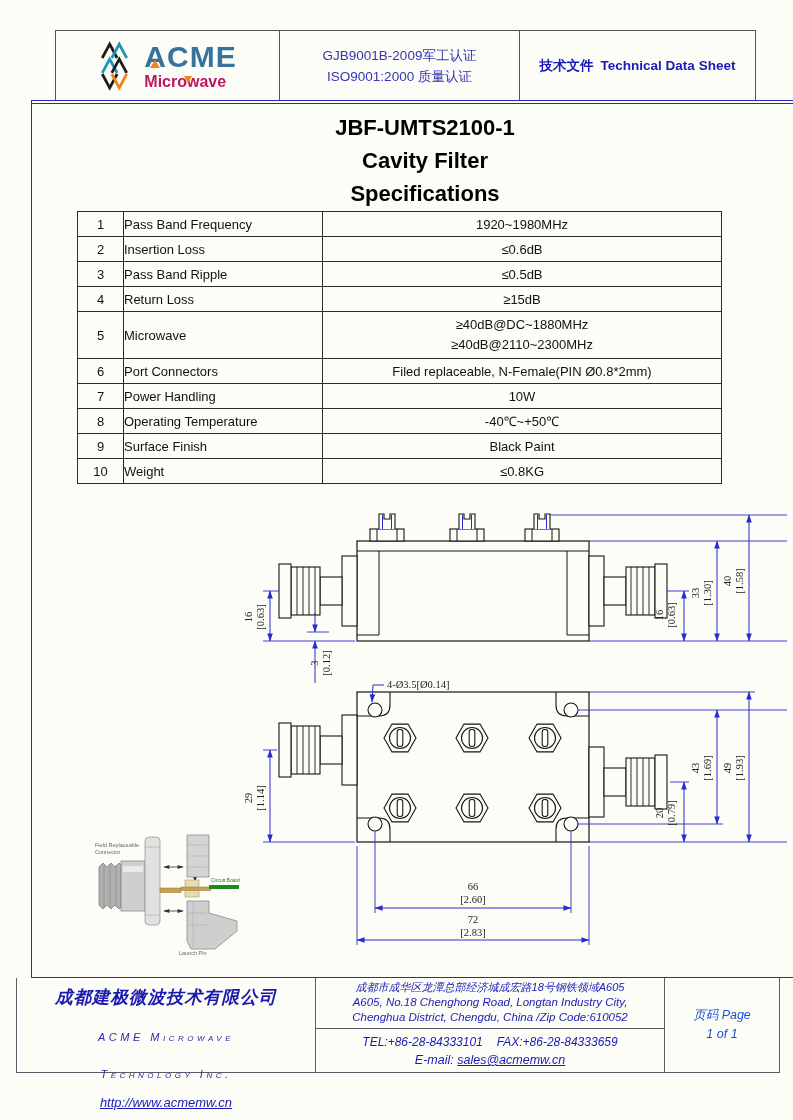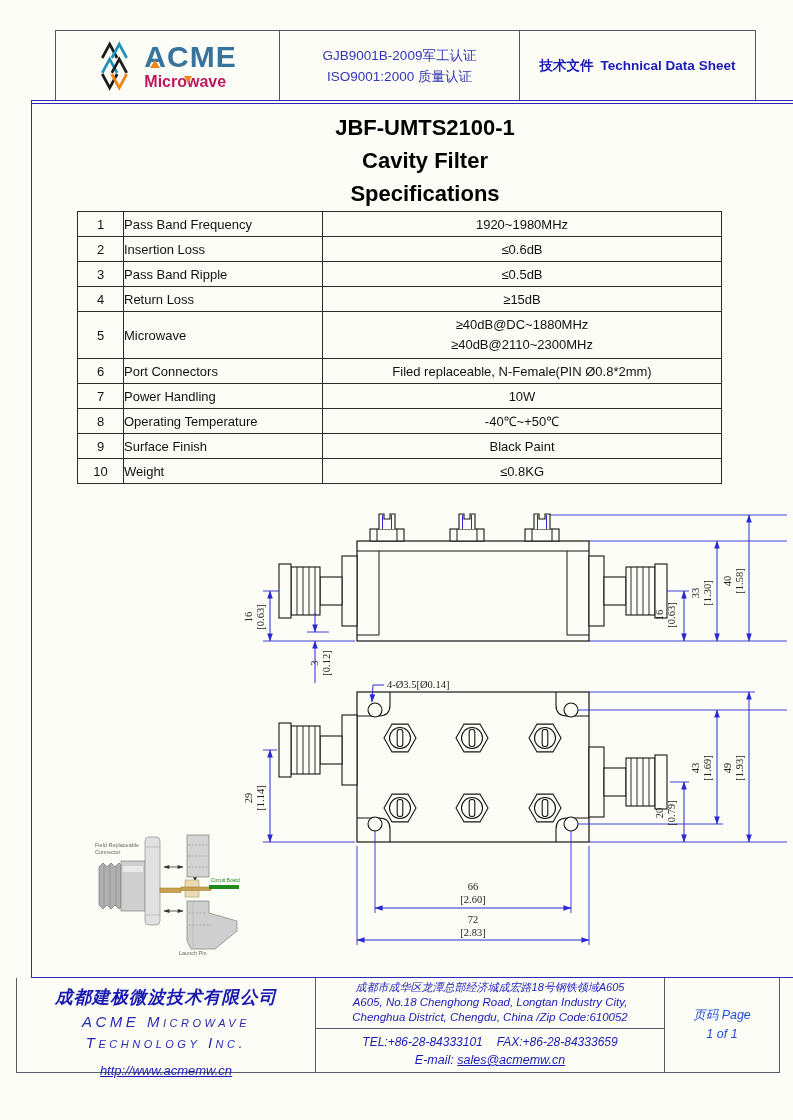--- a/index.html
+++ b/index.html
@@ -51,21 +51,21 @@
   
   .drawings{position:absolute;left:55px;top:400px;}
   .dimtxt{font-family:"Liberation Serif", serif;font-size:10.5px;fill:#222;}
   
   .footer-box{
     position:absolute;left:16px;top:978px;width:764px;height:95px;
     border:1.2px solid #5b5b66;border-top:none;box-sizing:border-box;display:flex;background:#fdfdf7;font-style:italic;
   }
   .f-left{width:299px;border-right:1.2px solid #5b5b66;box-sizing:border-box;text-align:center;padding-top:7px;}
   .f-company-zh{font-size:17.5px;font-weight:bold;color:#1a1ab0;letter-spacing:1px;}
-  .f-company-en{font-size:15px;color:#2a2ab0;font-variant:small-caps;letter-spacing:3.5px;line-height:17px;margin-top:4px;}
+  .f-company-en{font-size:11px;color:#2a2ab0;font-variant:small-caps;letter-spacing:3.5px;line-height:17px;margin-top:20px;}
   .f-url{margin-top:12px;font-size:13px;}
   .f-url a{color:#1a1ab8;text-decoration:underline;}
   .f-mid{width:349px;border-right:1.2px solid #5b5b66;box-sizing:border-box;display:flex;flex-direction:column;}
   .f-addr{border-bottom:1.1px solid #5b5b66;text-align:center;padding:2px 2px 3px 2px;}
   .f-addr .zh{font-size:11px;color:#1a1ab8;line-height:15px;}
   .f-addr .en{font-size:11.5px;color:#1a1ab8;line-height:15px;}
   .f-contact{flex:1;text-align:center;padding-top:4px;}
   .f-tel{font-size:12px;color:#1a1ab8;line-height:18px;}
   .f-tel span{margin:0 7px;}
   .f-email{font-size:12.5px;color:#1a1ab8;line-height:18px;}

